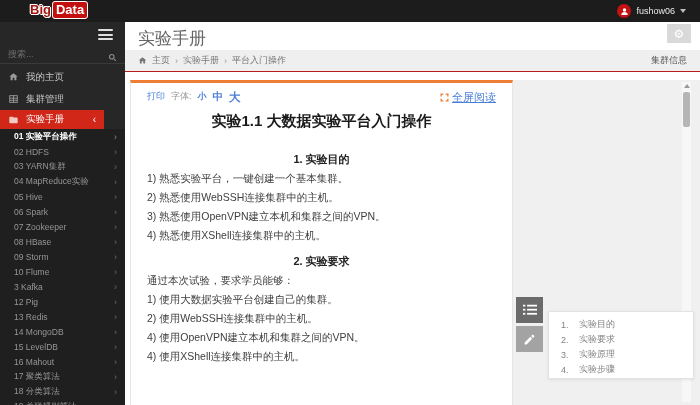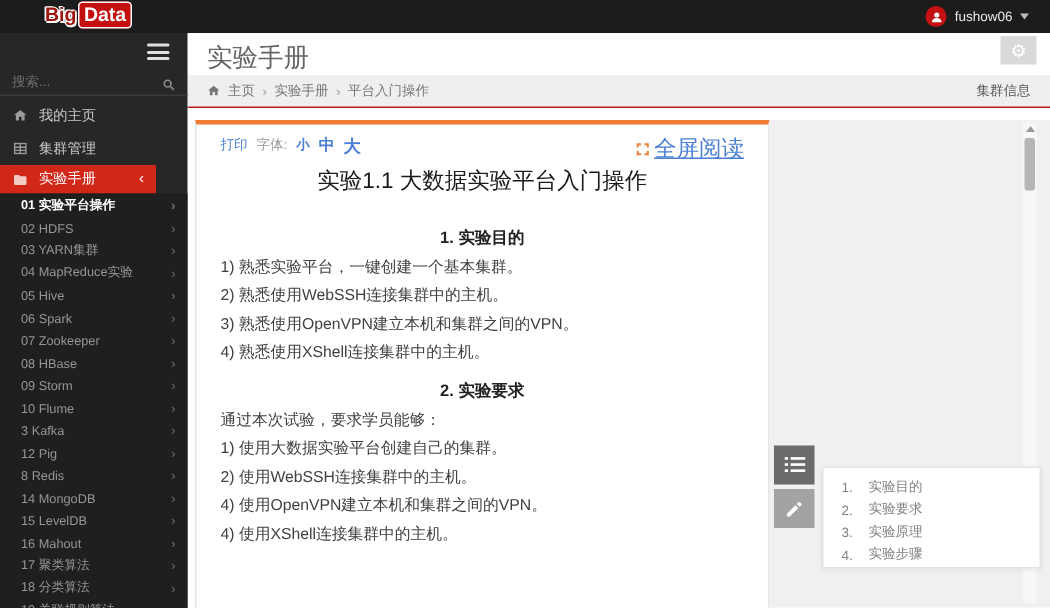--- a/index.html
+++ b/index.html
@@ -69,22 +69,22 @@
   .doc-panel { position:absolute; left:5px; top:8px; width:383px; height:340px;
     background:#fff; border:1px solid #e5e5e5; border-top:3px solid #f07d35;
     padding:7px 16px 0 16px; overflow:hidden; }
   .doc-toolbar { height:12px; display:flex; align-items:flex-start; gap:6px; font-size:9px; }
   .tb-link { color:#4a7fd4; cursor:pointer; text-decoration:none; }
   .tb-label { color:#999; }
   .tb-size { color:#4a7fd4; font-weight:bold; cursor:pointer; }
   .tb-size.md { font-size:10.5px; }
   .tb-size.lg { font-size:11.5px; }
   .fullscreen { margin-left:auto; display:flex; align-items:center; gap:3px; cursor:pointer; }
-  .fullscreen span { color:#4a7fd4; text-decoration:underline; font-size:15px; }
-  .doc-title { margin-top:10px; text-align:center; font-size:15px; font-weight:normal;
+  .fullscreen span { color:#4a7fd4; text-decoration:underline; font-size:11px; }
+  .doc-title { margin-top:10px; text-align:center; font-size:15px; font-weight:bold;
     color:#1b1b1b; line-height:18px; }
   .sec-heading { margin-top:22px; text-align:center; font-size:11px; font-weight:bold;
     color:#222; line-height:14px; }
   .sec2 .sec-heading { margin-top:12px; }
   .doc-para { margin-top:6px; font-size:10.5px; color:#404040; line-height:13px; }
 
   
   .right-area { position:absolute; left:388px; top:8px; width:187px; height:325px;
     background:#f0f0f0; }
   .v-scrollbar { position:absolute; right:9px; top:2px; width:9px; height:320px;
@@ -210,21 +210,21 @@
       </div>
     <div class="sub-item">
         <span>3 Kafka</span>
         <span class="chev">›</span>
       </div>
     <div class="sub-item">
         <span>12 Pig</span>
         <span class="chev">›</span>
       </div>
     <div class="sub-item">
-        <span>8 Redis</span>
+        <span>13 Redis</span>
         <span class="chev">›</span>
       </div>
     <div class="sub-item">
         <span>14 MongoDB</span>
         <span class="chev">›</span>
       </div>
     <div class="sub-item">
         <span>15 LevelDB</span>
         <span class="chev">›</span>
       </div>

